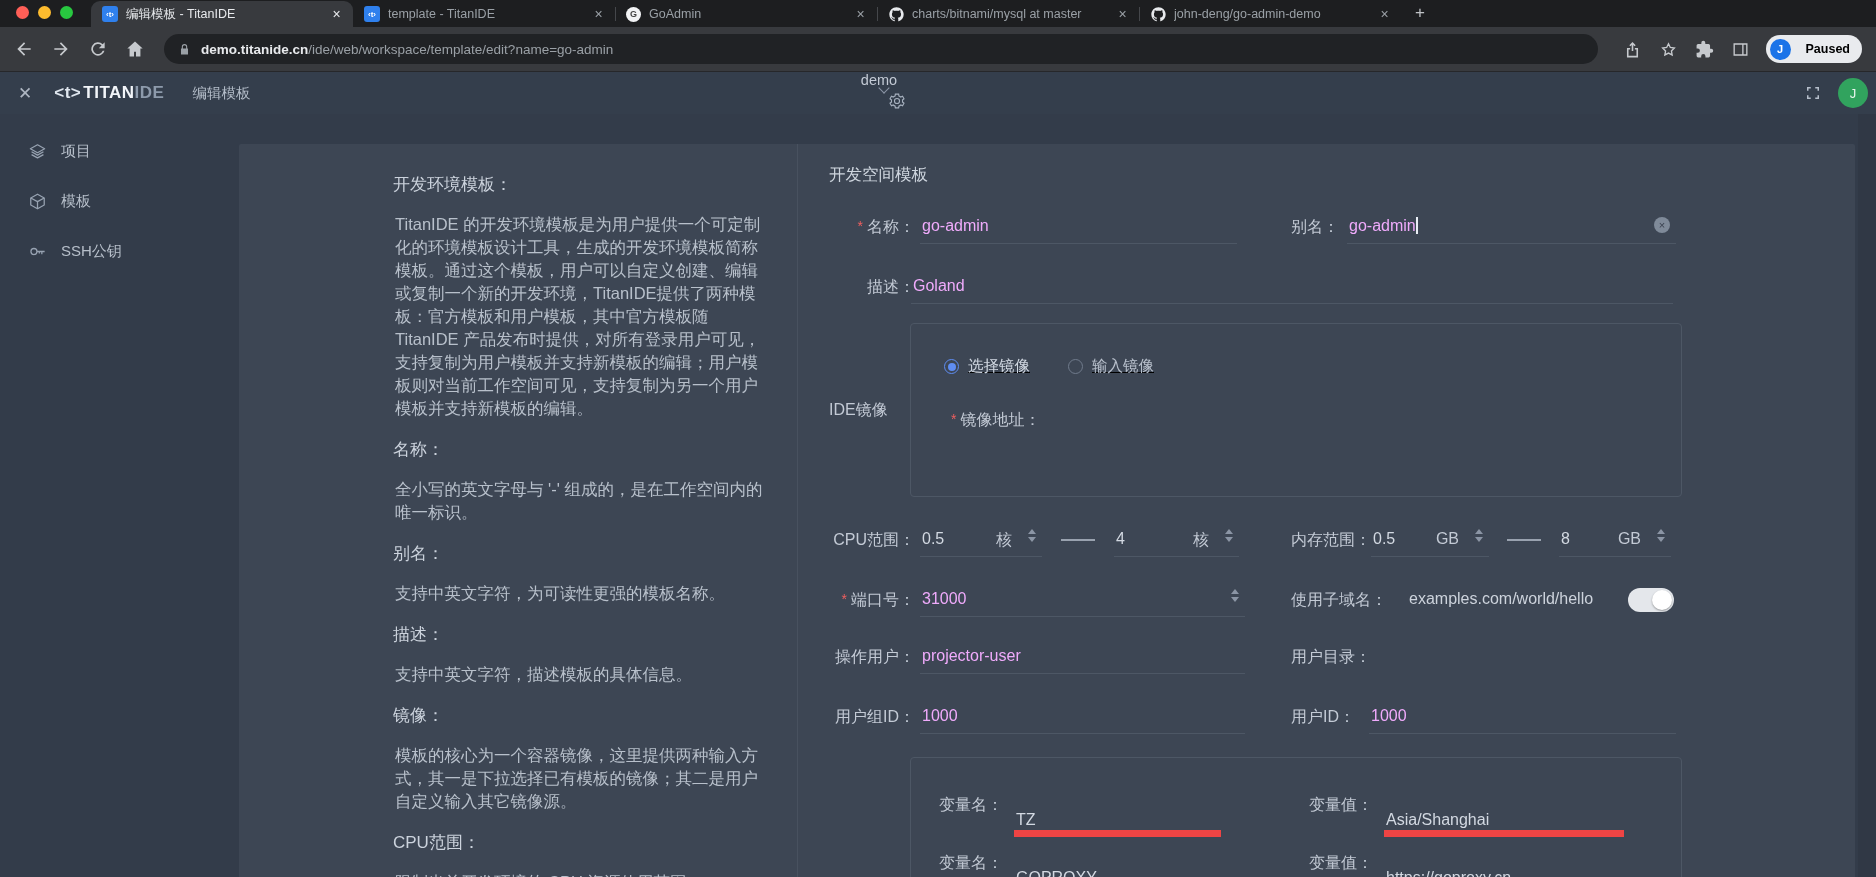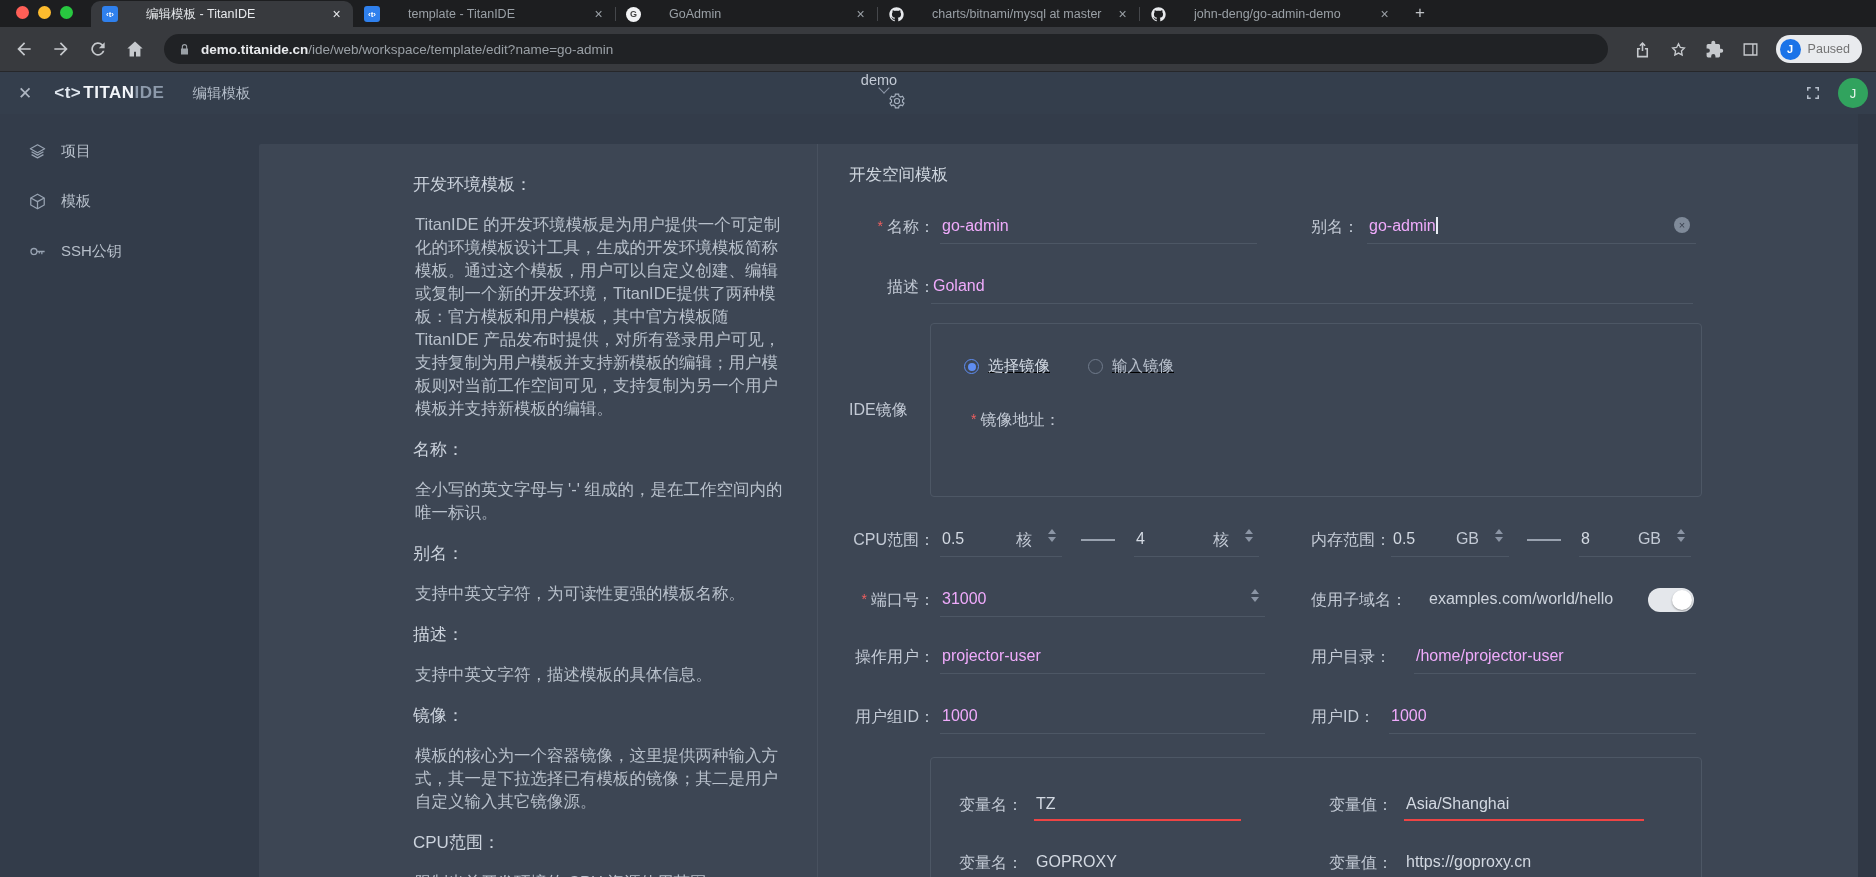--- a/index.html
+++ b/index.html
@@ -8,21 +8,21 @@
 
   
   .tabstrip { height:27px; background:#1d1e20; display:flex; align-items:flex-end; }
   .traffic { display:flex; gap:9px; padding:0 18px 8px 16px; align-items:center; }
   .tdot { width:13px; height:13px; border-radius:50%; display:inline-block; }
   .tdot.r { background:#ff5f57; } .tdot.y { background:#febc2e; } .tdot.g { background:#28c840; }
   .tab { width:262px; height:26px; display:flex; align-items:center; gap:8px; padding:0 8px 0 11px;
          color:#9aa0a6; font-size:12.5px; position:relative; cursor:default; }
   .tab.active { background:#383a3e; color:#e8eaed; border-radius:9px 9px 0 0; }
   .tab.sep::before { content:""; position:absolute; left:0; top:6px; bottom:6px; width:1px; background:#45474b; }
-  .tab-title { flex:1; white-space:nowrap; overflow:hidden; text-overflow:ellipsis;margin-left:20px; }
+  .tab-title { flex:1; white-space:nowrap; overflow:hidden; text-overflow:ellipsis; }
   .tab-close { width:17px; height:17px; border-radius:4px; font-size:14px; line-height:16px; text-align:center; color:inherit; flex:none; }
   .fav { width:16px; height:16px; flex:none; display:grid; place-items:center; }
   .fav.titan { background:#2f80ed; border-radius:3px; color:#fff; font-size:8px; font-weight:700; }
   .fav.goadmin { background:#f2f3f5; border-radius:50%; width:15px; height:15px; color:#444; font-size:9px; font-weight:700; }
   .fav svg { width:15px; height:15px; fill:#e8eaed; }
   .newtab { width:26px; height:26px; margin:0 0 1px 6px; color:#c0c3c7; font-size:17px; text-align:center; line-height:25px; border-radius:50%; }
 
   
   .toolbar { height:45px; background:#383a3e; border-bottom:1px solid #26272a; display:flex; align-items:center; padding:0 14px; }
   .navic { width:20px; height:20px; color:#c6c9cd; flex:none; margin-right:17px; }
@@ -30,42 +30,42 @@
   .addr { flex:1; height:30px; background:#202225; border-radius:15px; display:flex; align-items:center; padding:0 14px; margin:0 8px 0 2px; font-size:13.5px; min-width:0; }
   .addr .lockic { width:13px; height:13px; color:#9aa0a6; margin-right:10px; flex:none; }
   .addr .lockic svg { width:100%; height:100%; fill:currentColor; }
   .u-dom { color:#e8eaed; font-weight:700; white-space:nowrap; }
   .u-path { color:#9aa0a6; white-space:nowrap; overflow:hidden; text-overflow:ellipsis; }
   .ric { width:19px; height:19px; color:#c6c9cd; flex:none; margin-left:17px; }
   .ric svg { width:100%; height:100%; fill:currentColor; }
   .ric.stroke svg { fill:none; stroke:currentColor; stroke-width:1.7; }
   .chip { height:28px; border-radius:14px; background:#e9ebee; display:flex; align-items:center; gap:7px; padding:0 12px 0 4px; margin-left:16px; flex:none; }
   .chip-av { width:21px; height:21px; border-radius:50%; background:#1a73e8; color:#fff; font-size:11px; font-weight:700; display:grid; place-items:center; }
-  .chip-tx { color:#737373; font-size:12.5px; font-weight:400; }
+  .chip-tx { color:#000000; font-size:12.5px; font-weight:700;margin-left:8px; }
 
   
   .app-header { height:42px; background:#343e4c; display:flex; align-items:center; padding:0 18px; position:relative; }
   .hclose { color:#aeb6c2; font-size:17px; margin-right:22px; }
   .logo { display:flex; align-items:baseline; font-size:17px; font-weight:700; letter-spacing:.5px; }
   .lg-mark { color:#dfe6ee; margin-right:2px; }
   .lg-titan { color:#f2f5f9; }
   .lg-ide { color:#8d9aab; }
   .hdr-title { margin-left:28px; font-size:14.5px; color:#b6bfcb; }
   .hdr-center { position:absolute; left:852px; top:0; height:100%; display:flex; align-items:center; color:#c3cad5; font-size:14.5px;flex-direction:column; }
   .chev { width:8px; height:8px; border-right:1.6px solid #8b95a5; border-bottom:1.6px solid #8b95a5; transform:rotate(45deg); display:inline-block; }
   .hdr-center .chev { margin:-4px 0 0 10px; }
   .gearic { width:18px; height:18px; color:#a7b1bf; margin-left:36px; }
   .gearic svg { width:100%; height:100%; fill:none; stroke:currentColor; stroke-width:1.5; }
   .hdr-right { position:absolute; right:8px; top:0; height:100%; display:flex; align-items:center; gap:16px; }
   .fsic { width:18px; height:18px; color:#b6bfcb; }
   .fsic svg { width:100%; height:100%; fill:currentColor; }
   .hdr-avatar { width:30px; height:30px; border-radius:50%; background:#31a35e; color:#eaf7ef; font-size:13px; display:grid; place-items:center; }
 
   
-  .app-body { position:absolute; top:114px; left:0; right:0; bottom:0; display:flex;gap:20px; }
+  .app-body { position:absolute; top:114px; left:0; right:0; bottom:0; display:flex; }
   .sidebar { width:213px; flex:none; background:#333c4a; padding-top:12px; }
   .side-item { height:50px; display:flex; align-items:center; gap:14px; padding-left:28px; color:#b7bfca; font-size:15px; cursor:pointer; }
   .side-item .sic { width:19px; height:19px; color:#97a2b1; flex:none; }
   .side-item .sic svg { width:100%; height:100%; fill:none; stroke:currentColor; stroke-width:1.6; stroke-linejoin:round; }
   .main { flex:1; position:relative; background:#333c4a; overflow:hidden; }
   .scroll-strip { position:absolute; top:0; right:0; width:18px; bottom:0; background:#303845; }
 
   .panel { position:absolute; left:26px; top:30px; width:1616px; height:800px; background:#3d4654; border-radius:2px; }
 
   
@@ -107,21 +107,21 @@
   .url-text { position:absolute; left:0; top:11px; font-size:15.5px; color:#c9d0da; white-space:nowrap; overflow:hidden; text-overflow:ellipsis; right:26px; }
   .url-row .chev { position:absolute; right:2px; top:14px; }
 
   .sub-val { position:absolute; left:610px; top:10px; color:#cdd3dc; white-space:nowrap; }
   .toggle { position:absolute; left:829px; top:8px; width:46px; height:24px; border-radius:12px; background:#e4e7eb; }
   .toggle::after { content:""; position:absolute; top:2px; right:2px; width:20px; height:20px; border-radius:50%; background:#fff; box-shadow:0 1px 2px rgba(0,0,0,.35); }
 
   .env-box { position:absolute; left:111px; top:613px; width:772px; height:175px; border:1px solid #4d5765; border-radius:4px; }
   .erow { position:absolute; left:0; right:0; height:40px; }
   .elab { position:absolute; top:8px; color:#c3cad5; white-space:nowrap; }
-  .ef { position:absolute; top:0; height:34px; border-bottom:2px solid #ef4444; }
+  .ef { position:absolute; top:16px; height:34px; border-bottom:7px solid #ef4444; }
   .ef-text { position:absolute; left:2px; top:8px; color:#d3d9e2; white-space:nowrap; }
 </style>
 </head>
 <body>
 
 <div class="screen">
 
   <div class="tabstrip">
     <div class="traffic">
       <span class="tdot r"></span>
@@ -391,23 +391,20 @@
             <span class="sub-val">examples.com/world/hello</span>
             <span class="toggle"></span>
           </div>
 
           <div class="frow" style="top:493px">
             <span class="lab-l">操作用户：</span>
             <div class="uf" style="left:121px;width:325px">
               <span class="uf-text">projector-user</span>
             </div>
             <span class="lab-r" style="left:492px">用户目录：</span>
-            <div class="uf" style="left:595px;width:282px">
-              <span class="uf-text">/home/projector-user</span>
-            </div>
           </div>
 
           <div class="frow" style="top:553px">
             <span class="lab-l">用户组ID：</span>
             <div class="uf" style="left:121px;width:325px">
               <span class="uf-text">1000</span>
             </div>
             <span class="lab-r" style="left:492px">用户ID：</span>
             <div class="uf" style="left:570px;width:307px">
               <span class="uf-text">1000</span>

